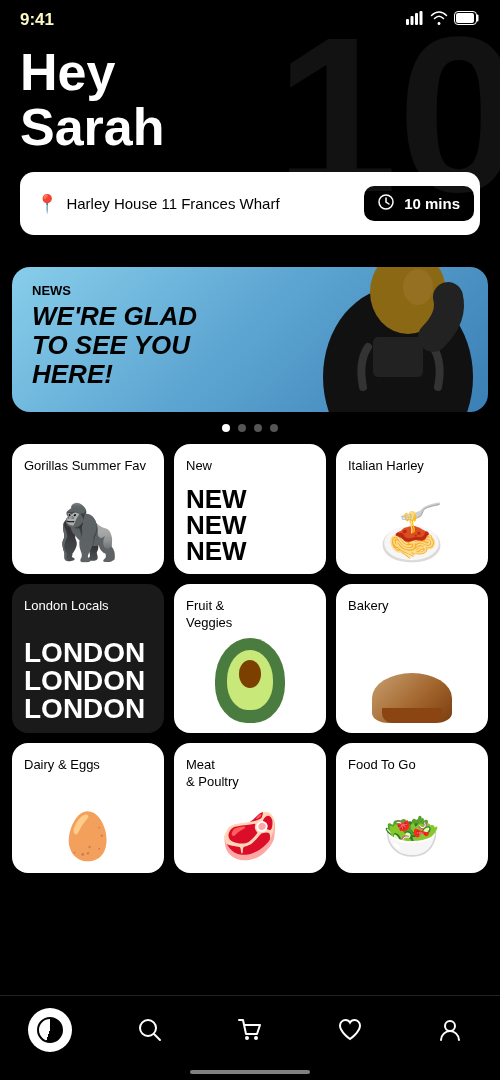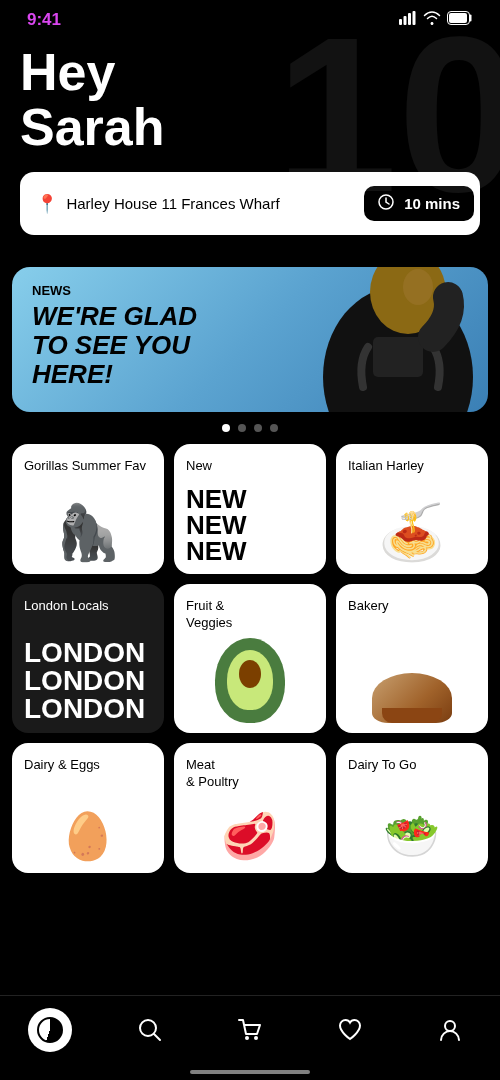--- a/index.html
+++ b/index.html
@@ -10,22 +10,22 @@
       background: #000;
       font-family: -apple-system, BlinkMacSystemFont, 'Helvetica Neue', Arial, sans-serif;
       overflow-x: hidden;
     }
 
     
     .status-bar {
       display: flex;
       justify-content: space-between;
       align-items: center;
-      padding: 10px 27px 5px;
-      color: #d946ef;
+      padding: 10px 20px 5px;
+      color: #fef9c3;
     }
     .status-time { font-size: 17px; font-weight: 600; }
     .status-icons { display: flex; align-items: center; gap: 6px; }
 
     
     .header {
       background: #000;
       padding: 10px 20px 20px;
       position: relative;
       overflow: hidden;
@@ -411,21 +411,21 @@
   </div>
 
   <div class="category-card">
     <span class="card-label">Meat<br>&amp; Poultry</span>
     <div class="card-image-bottom">
       <span style="font-size:46px; display:block; text-align:center;">🥩</span>
     </div>
   </div>
 
   <div class="category-card">
-    <span class="card-label">Dairy To Go</span>
+    <span class="card-label">Food To Go</span>
     <div class="card-image-bottom">
       <span style="font-size:46px; display:block; text-align:center;">🥗</span>
     </div>
   </div>
 
 </div>
 
 <div style="height: 90px;"></div>
 <div class="bottom-nav">
 

